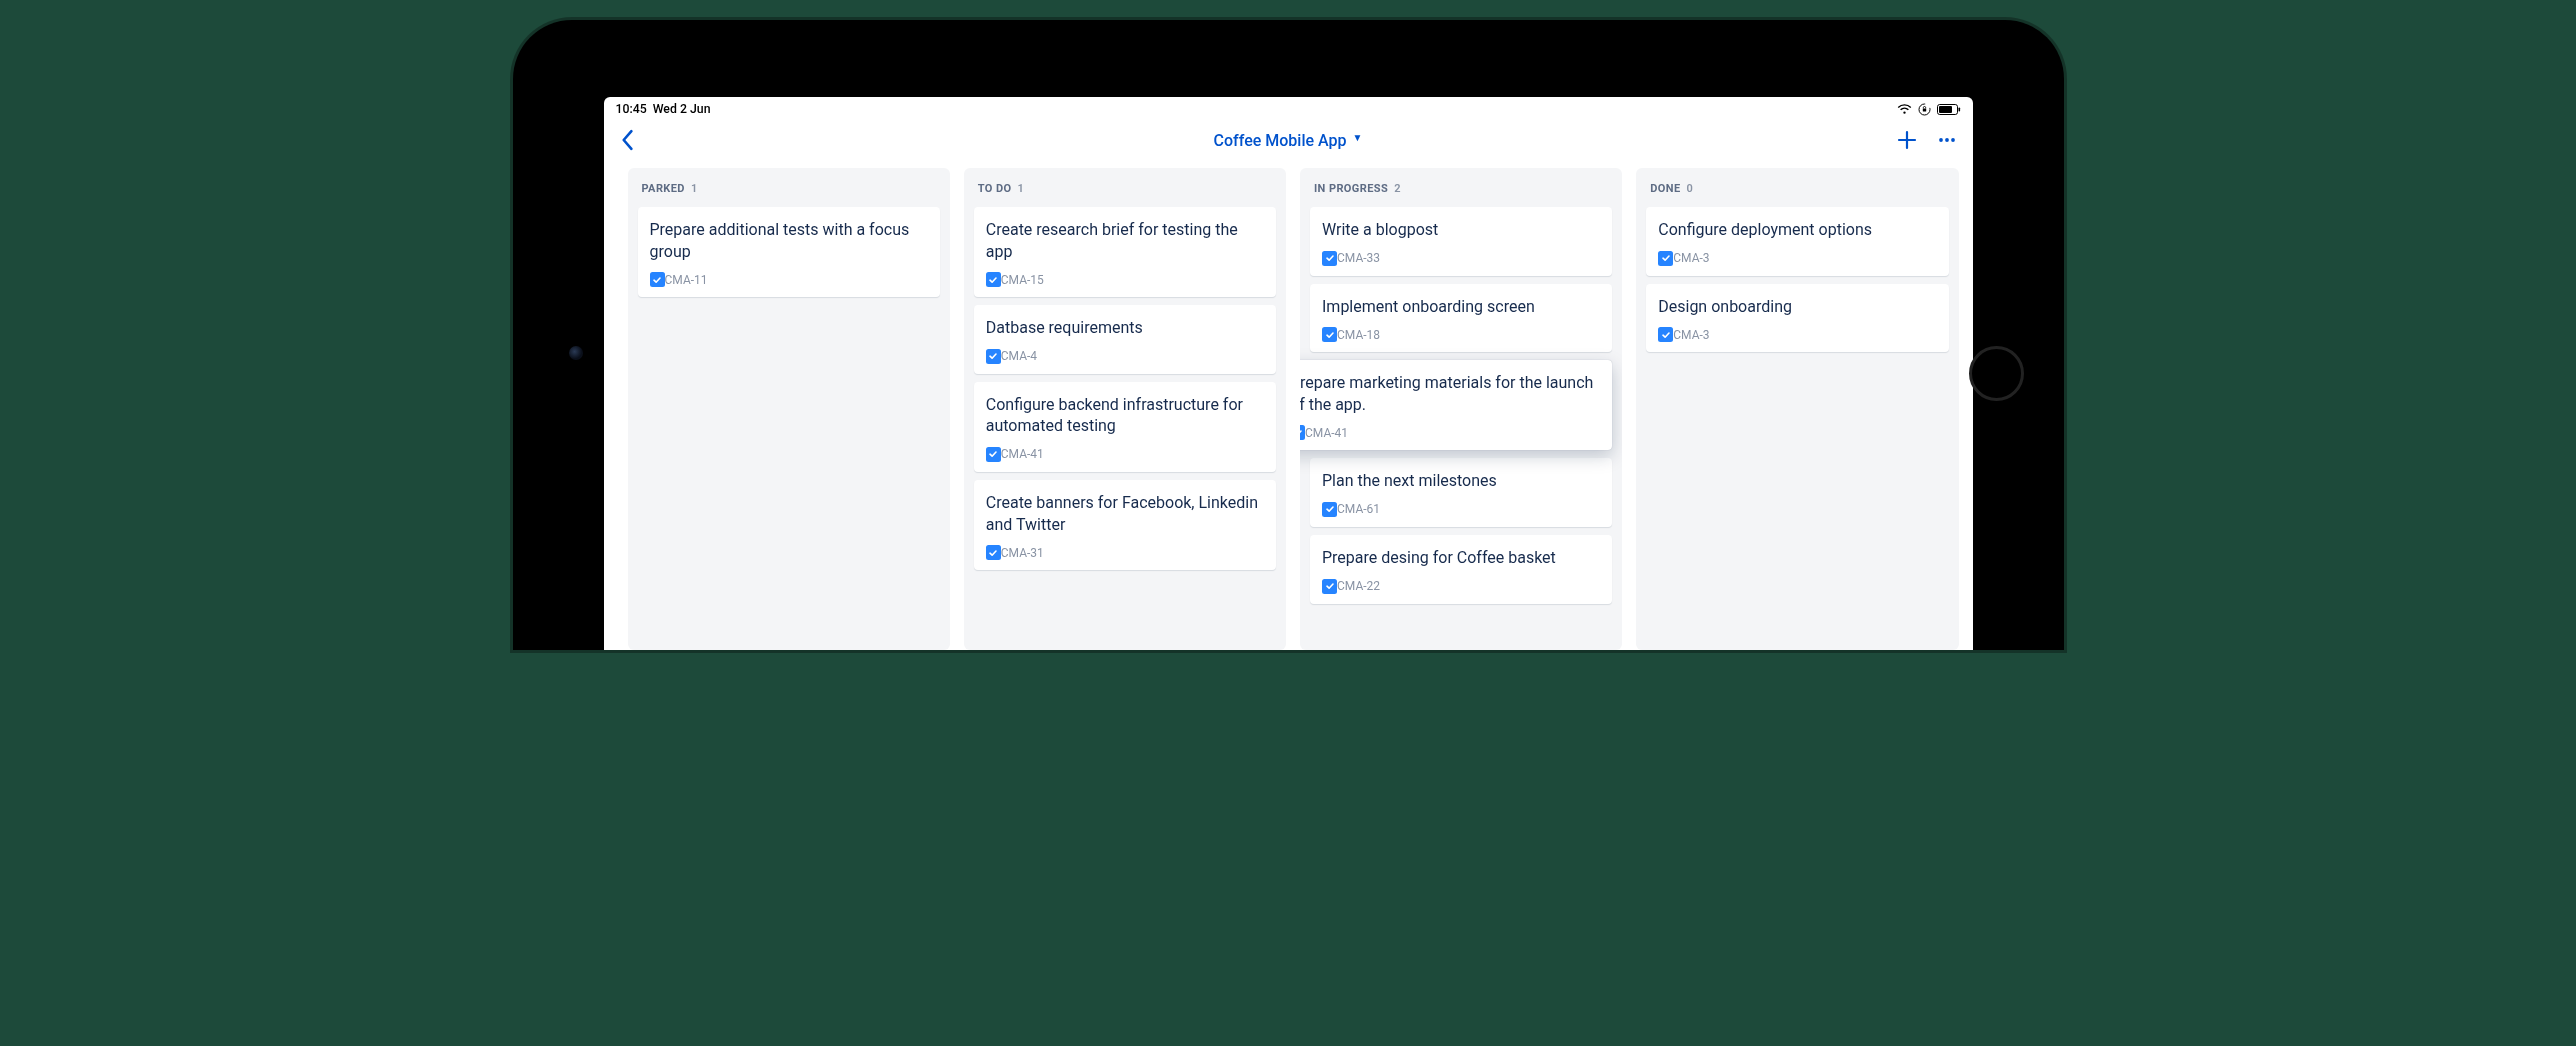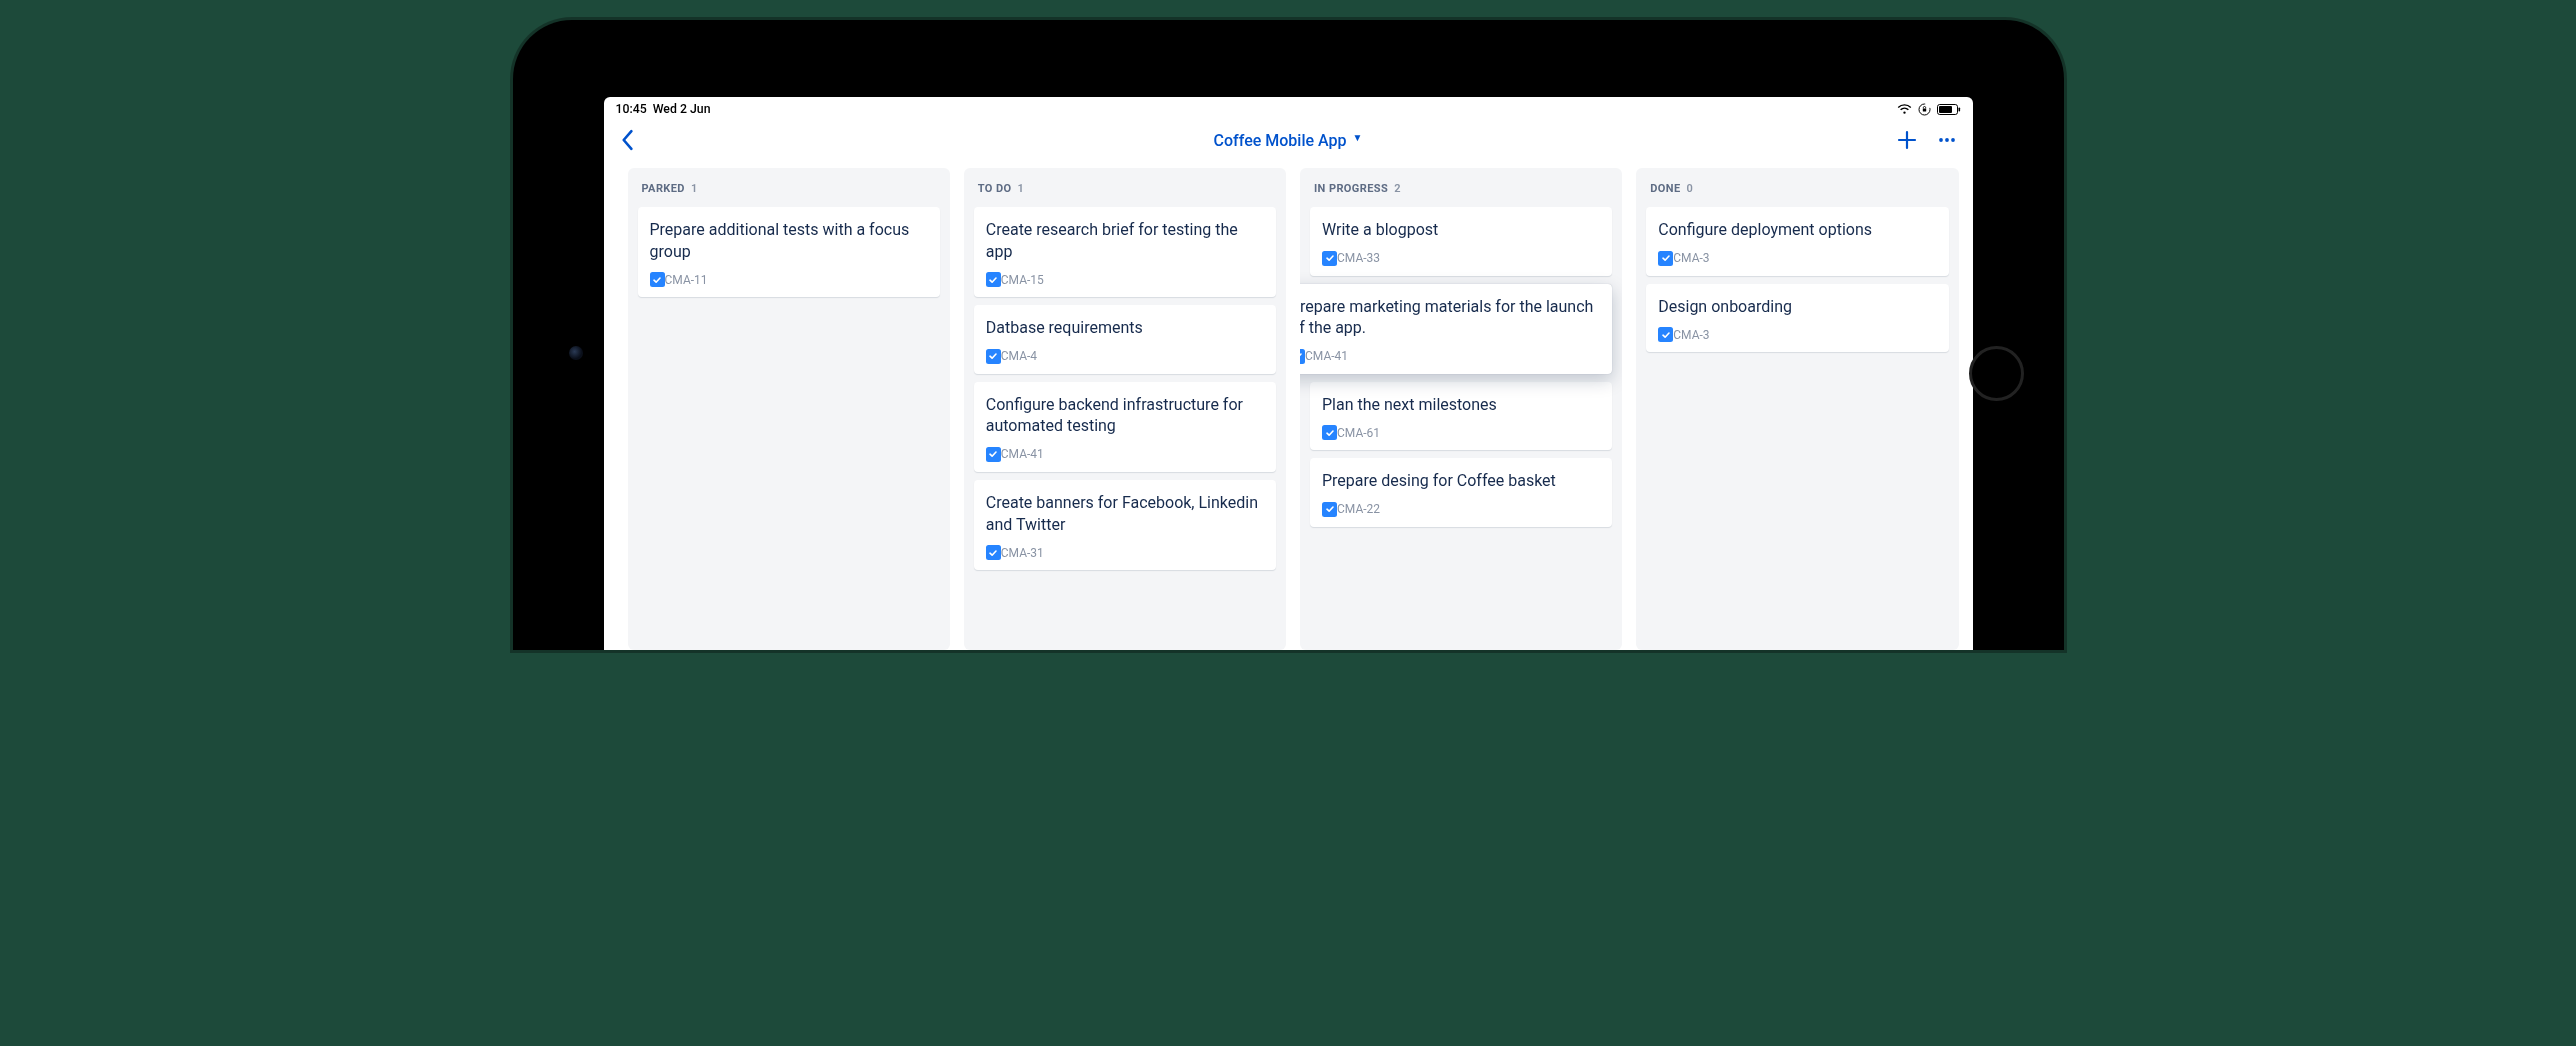--- a/index.html
+++ b/index.html
@@ -317,20 +317,31 @@
                 <div class="card-title">Write a blogpost</div>
                 <div class="card-meta">
                   <span class="task-icon">
                     <svg width="10" height="10" viewBox="0 0 10 10">
                       <path d="M2 5.2 L4.1 7.2 L8 3" fill="none" stroke="#fff" stroke-width="1.6" stroke-linecap="round" stroke-linejoin="round"></path>
                     </svg>
                   </span>
                   <span class="card-key">CMA-33</span>
                 </div>
               </div>
+              <div class="card">
+                <div class="card-title">Implement onboarding screen</div>
+                <div class="card-meta">
+                  <span class="task-icon">
+                    <svg width="10" height="10" viewBox="0 0 10 10">
+                      <path d="M2 5.2 L4.1 7.2 L8 3" fill="none" stroke="#fff" stroke-width="1.6" stroke-linecap="round" stroke-linejoin="round"></path>
+                    </svg>
+                  </span>
+                  <span class="card-key">CMA-18</span>
+                </div>
+              </div>
               <div class="card dragged">
                 <div class="card-title">Prepare marketing materials for the launch of the app.</div>
                 <div class="card-meta">
                   <span class="task-icon">
                     <svg width="10" height="10" viewBox="0 0 10 10">
                       <path d="M2 5.2 L4.1 7.2 L8 3" fill="none" stroke="#fff" stroke-width="1.6" stroke-linecap="round" stroke-linejoin="round"></path>
                     </svg>
                   </span>
                   <span class="card-key">CMA-41</span>
                 </div>

